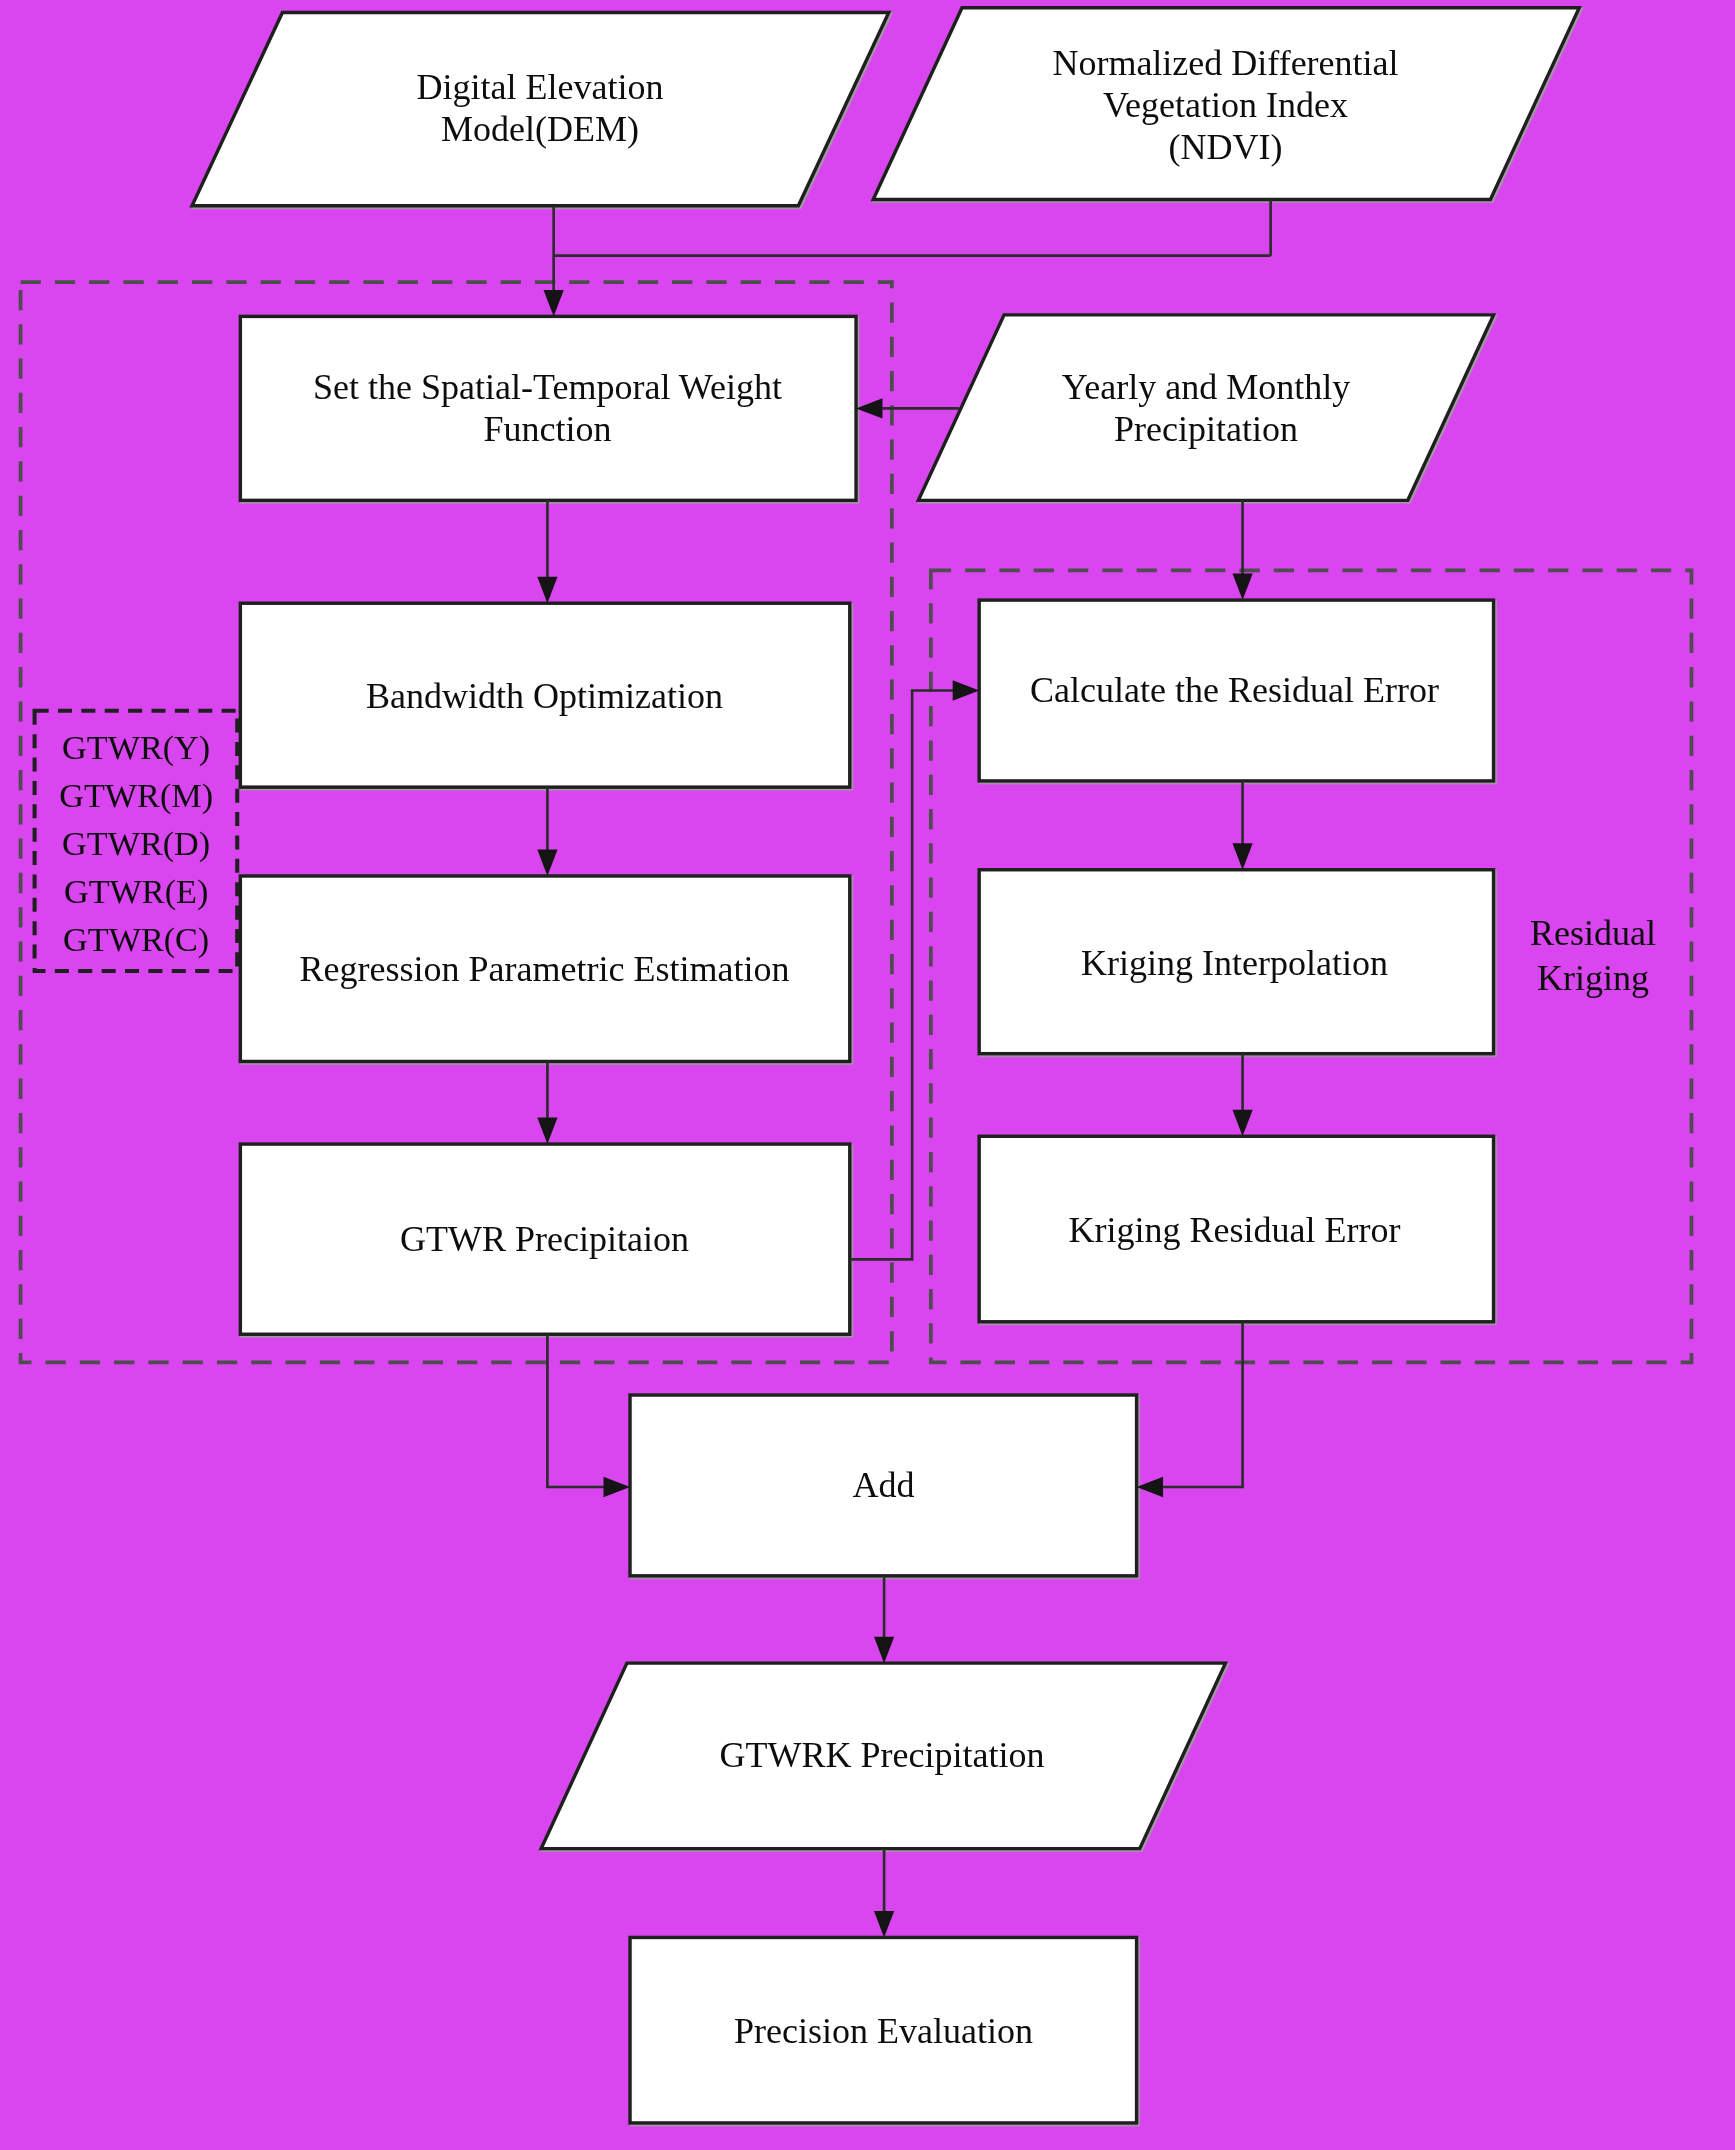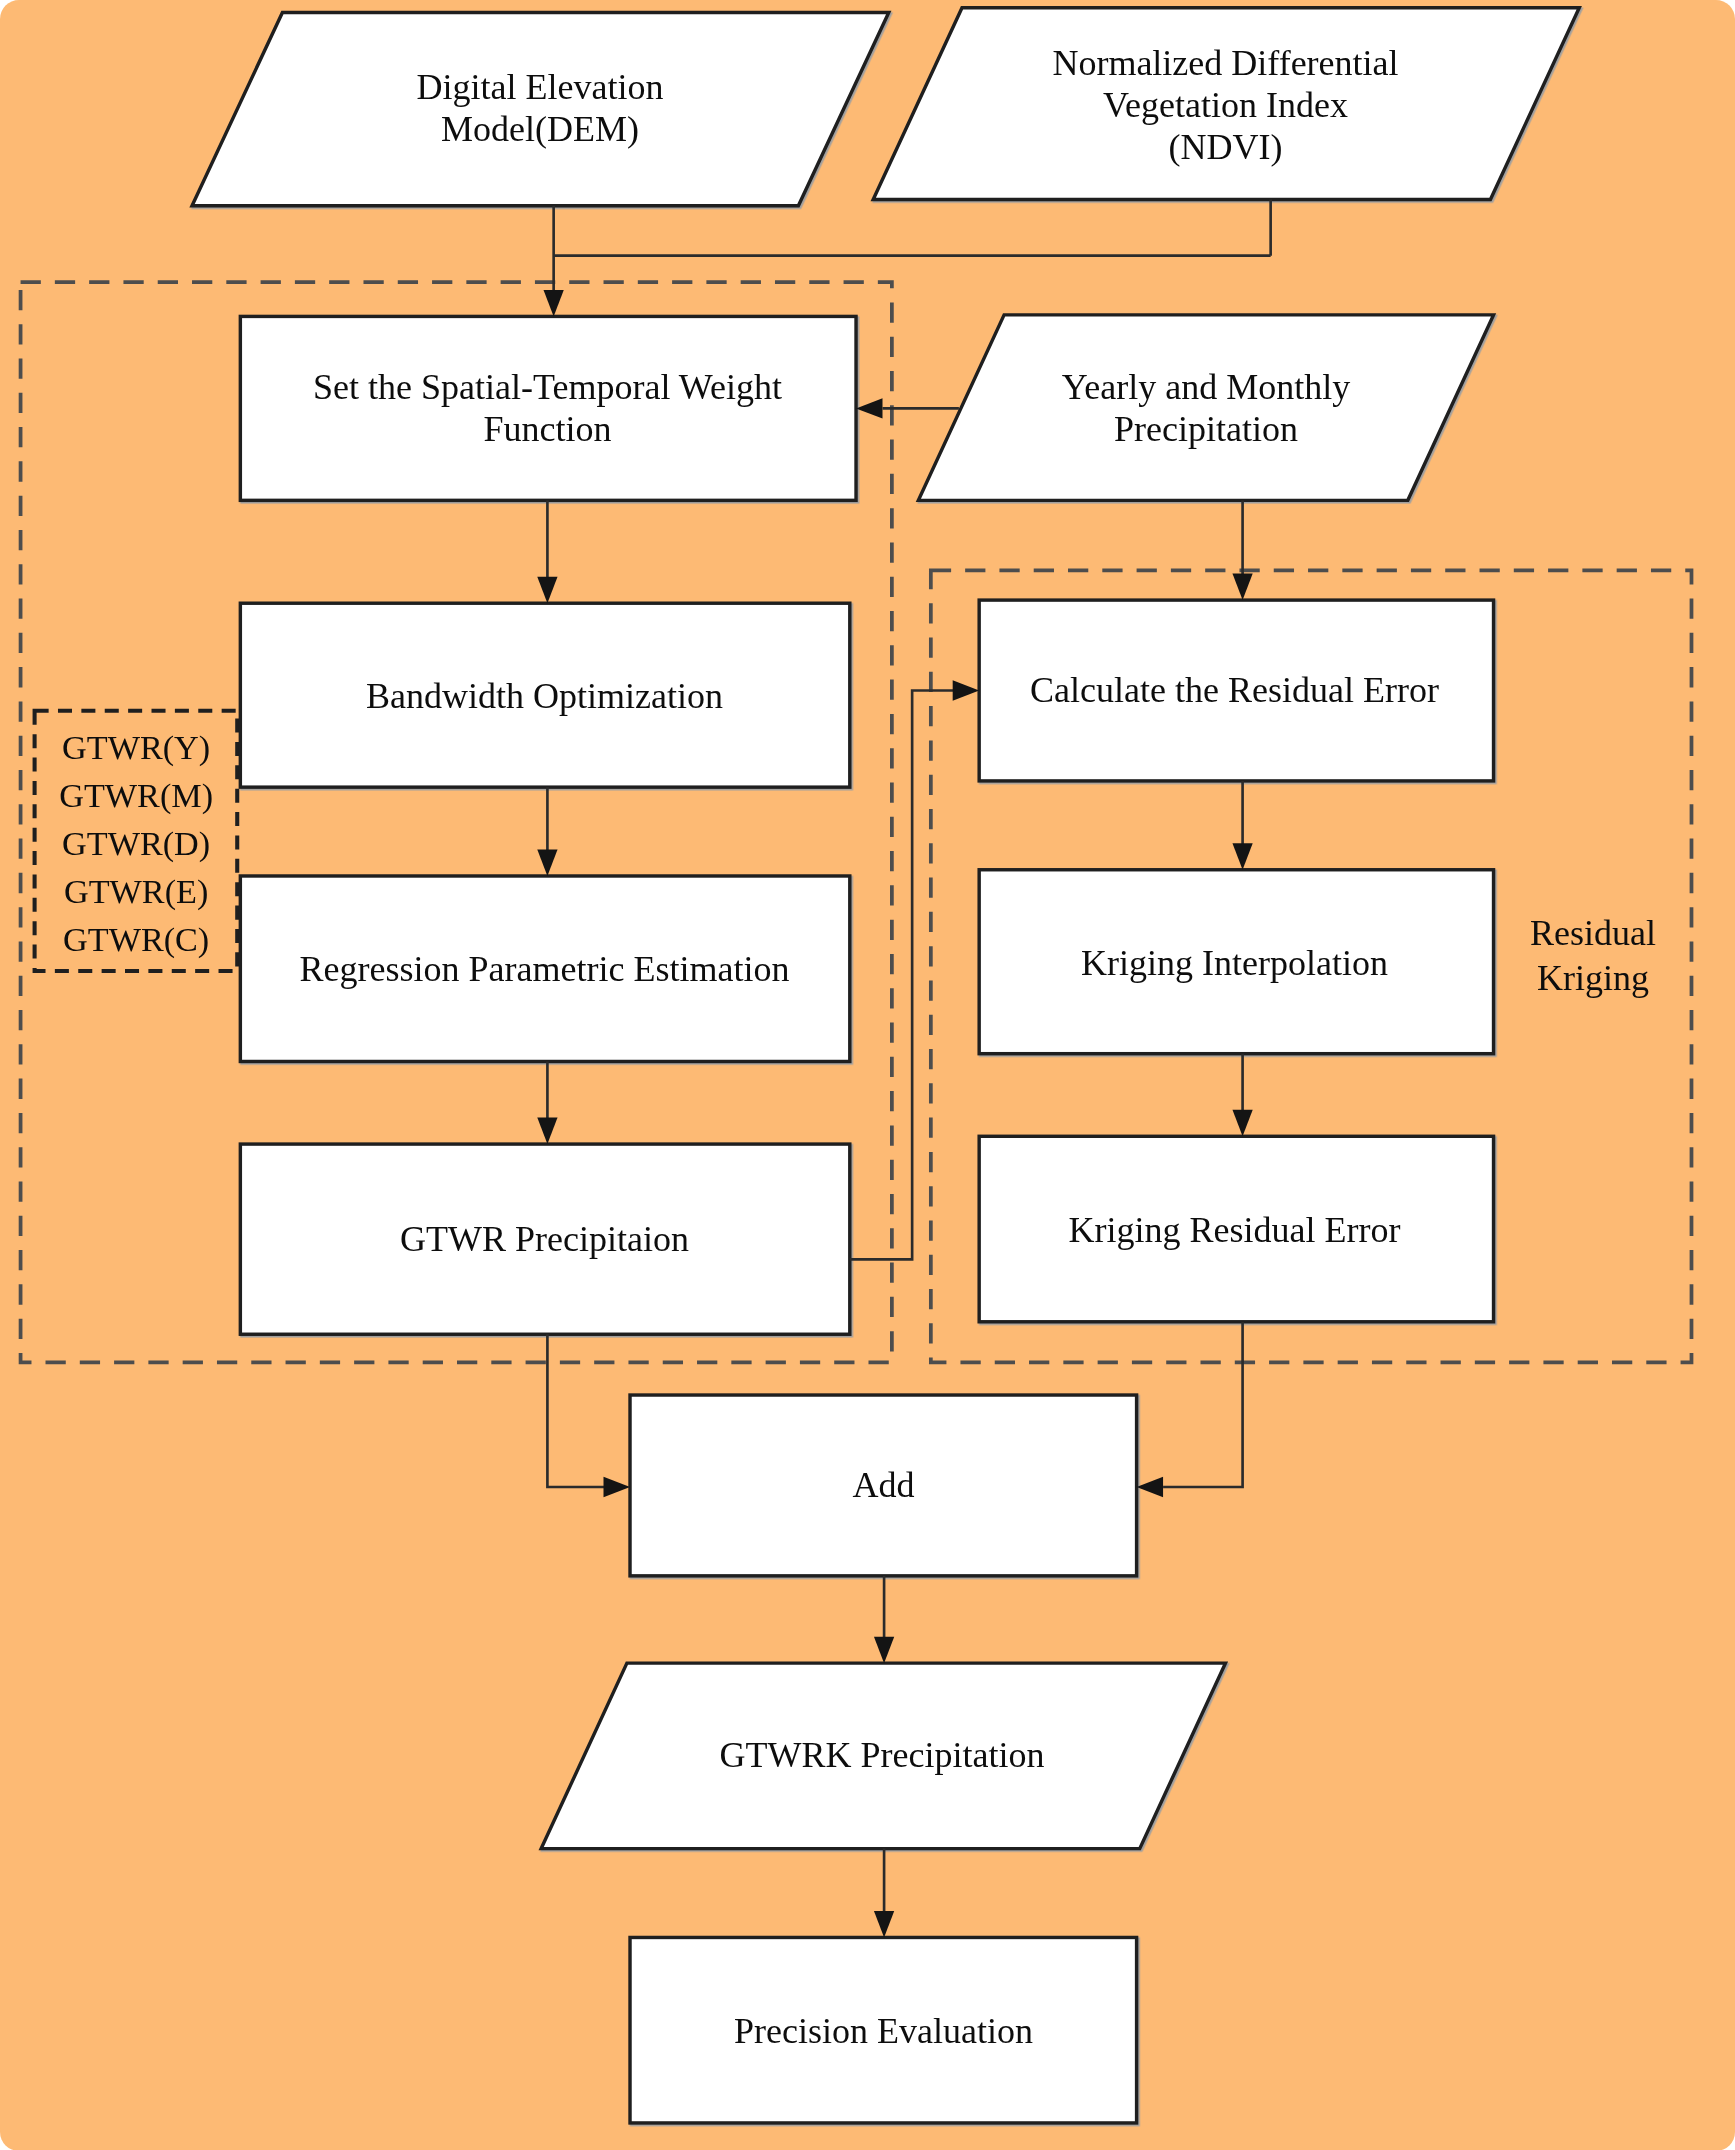--- a/index.html
+++ b/index.html
@@ -1,16 +1,16 @@
 <!DOCTYPE html>
 <html style="font-size:8.3px"><head>
 <meta charset="utf-8">
 <style>
   html,body{margin:0;padding:0;background:#ffffff;}
-  .viewport{position:relative;width:1735px;height:2151px;background:#fdba74;overflow:hidden;border-radius:19px;}
+  .viewport{position:relative;width:1735px;height:2151px;background:#d946ef;overflow:hidden;}
   .canvas{
     position:absolute;top:0;left:0;width:579px;height:717px;
     transform:scale(3);transform-origin:0 0;
     font-family:"Liberation Serif", serif;color:#0d0d0d;
   }
   svg.shapes{position:absolute;top:0;left:0;}
   .solid-shapes{filter:drop-shadow(1.5px 1.5px 0px #9f9f9f);}
   .label{
     position:absolute;display:flex;align-items:center;justify-content:center;
     text-align:center;white-space:pre-line;font-size:12px;line-height:14px;

